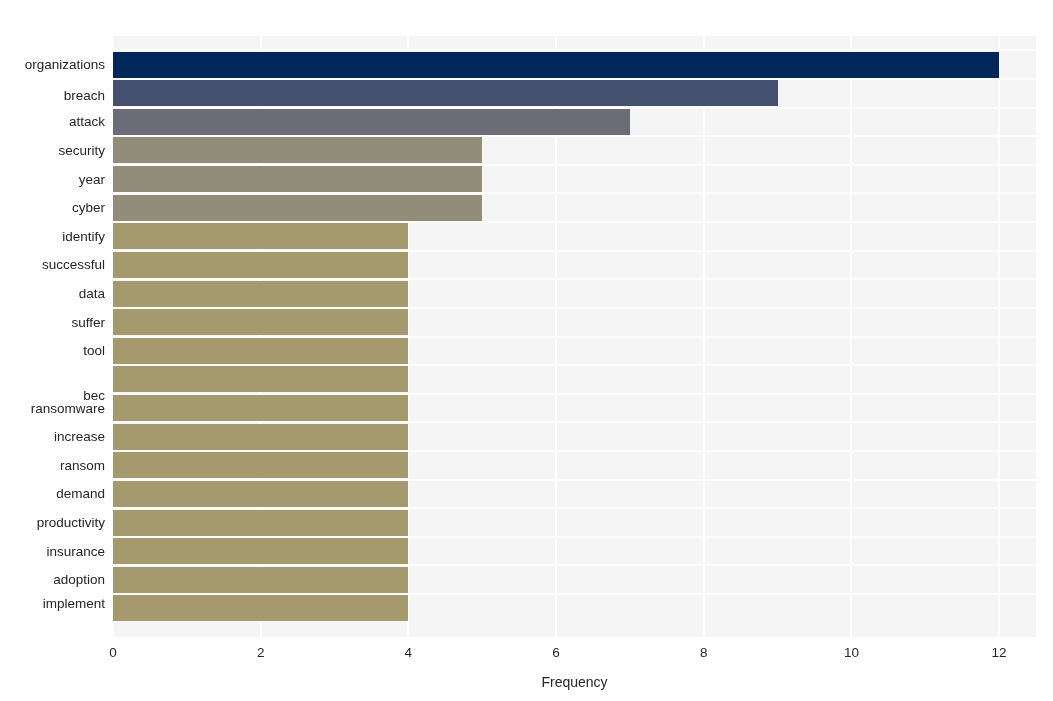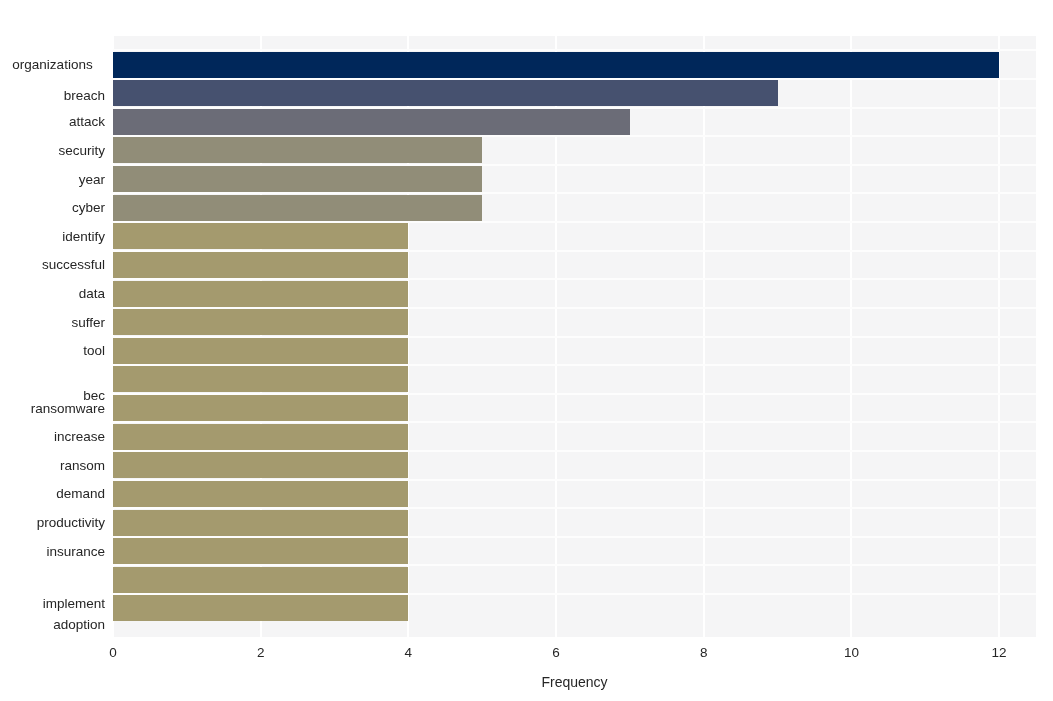--- a/index.html
+++ b/index.html
@@ -174,39 +174,39 @@
         <div class="bar" title="ransom: 4" style="width: 295.36px; top: 416.286px; background: rgb(164, 154, 110);"></div>
         <div class="bar" title="demand: 4" style="width: 295.36px; top: 444.905px; background: rgb(164, 154, 110);"></div>
         <div class="bar" title="productivity: 4" style="width: 295.36px; top: 473.524px; background: rgb(164, 154, 110);"></div>
         <div class="bar" title="insurance: 4" style="width: 295.36px; top: 502.143px; background: rgb(164, 154, 110);"></div>
         <div class="bar" title="adoption: 4" style="width: 295.36px; top: 530.762px; background: rgb(164, 154, 110);"></div>
         <div class="bar" title="implement: 4" style="width: 295.36px; top: 559.381px; background: rgb(164, 154, 110);"></div>
       </div>
   </div>
 
   <div id="ylabels">
-      <div class="ylabel" style="top: 20.119px; text-align: center;">organizations</div>
+      <div class="ylabel" style="top: 20.119px;">organizations</div>
       <div class="ylabel" style="top: 51px;">breach</div>
       <div class="ylabel" style="top: 77.3571px;">attack</div>
       <div class="ylabel" style="top: 105.976px;">security</div>
       <div class="ylabel" style="top: 134.595px;">year</div>
       <div class="ylabel" style="top: 163.214px;">cyber</div>
       <div class="ylabel" style="top: 191.833px;">identify</div>
       <div class="ylabel" style="top: 220.452px;">successful</div>
       <div class="ylabel" style="top: 249.071px;">data</div>
       <div class="ylabel" style="top: 277.69px;">suffer</div>
       <div class="ylabel" style="top: 306.31px;">tool</div>
       <div class="ylabel" style="top: 351px;">bec</div>
       <div class="ylabel" style="top: 363.548px;">ransomware</div>
       <div class="ylabel" style="top: 392.167px;">increase</div>
       <div class="ylabel" style="top: 420.786px;">ransom</div>
       <div class="ylabel" style="top: 449.405px;">demand</div>
       <div class="ylabel" style="top: 478.024px;">productivity</div>
       <div class="ylabel" style="top: 506.643px;">insurance</div>
-      <div class="ylabel" style="top: 535.262px; margin-top: 45px;">adoption</div>
+      <div class="ylabel" style="top: 535.262px;">adoption</div>
       <div class="ylabel" style="top: 559px;">implement</div>
     </div>
 
   <div id="xlabels">
       <div class="xlabel" style="left: 113px;">0</div>
       <div class="xlabel" style="left: 260.68px;">2</div>
       <div class="xlabel" style="left: 408.36px;">4</div>
       <div class="xlabel" style="left: 556.04px;">6</div>
       <div class="xlabel" style="left: 703.72px;">8</div>
       <div class="xlabel" style="left: 851.4px;">10</div>

